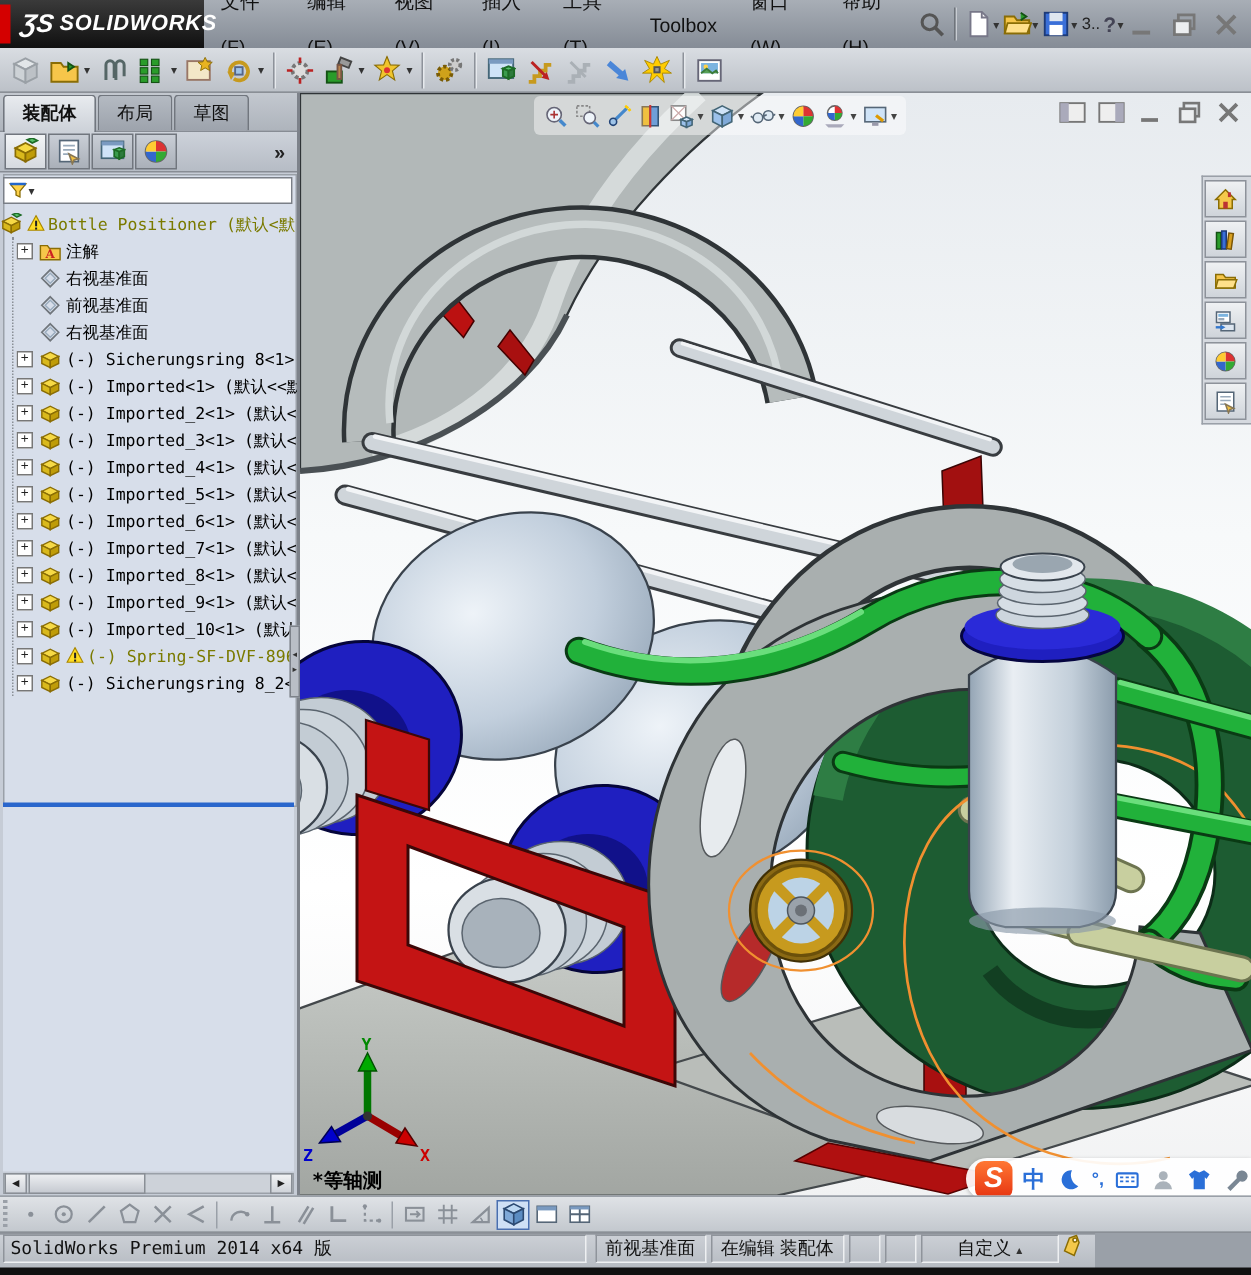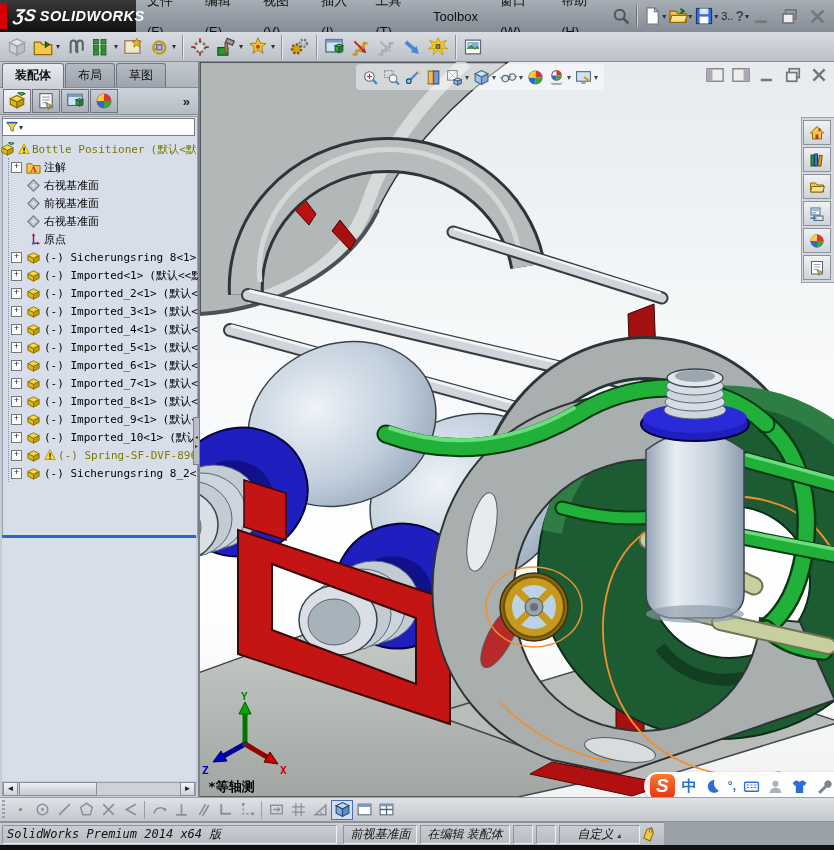--- a/index.html
+++ b/index.html
@@ -94,22 +94,22 @@
   .ime-it svg{width:17px;height:17px;}
   
   .snapbar{left:0;top:797px;width:834px;height:25px;background:linear-gradient(#dfe2e6,#c3c8ce);
     border-top:1px solid #9aa0a8;border-bottom:1px solid #8a8f96;display:flex;align-items:center;padding-left:2px;box-sizing:border-box;}
   .grip{width:5px;height:20px;margin-right:4px;background:repeating-linear-gradient(#9aa0a8 0 2px,transparent 2px 4px);width:3px;}
   .sn{width:22px;height:20px;display:flex;align-items:center;justify-content:center;}
   .sn svg{width:17px;height:17px;}
   .sn.active{background:#cfe0f5;border:1px solid #4a6fae;box-sizing:border-box;}
   .ssep{width:1px;height:18px;background:#9aa0a8;margin:0 3px;}
   
-  .statusbar{left:0;top:822px;width:664px;height:23px;background:linear-gradient(#ccd0d6,#b5bac1);
-    border-top:1px solid #8f949b;display:flex;align-items:center;font-size:12px;color:#111;font-style:italic;}
+  .statusbar{left:0;top:822px;width:730px;height:23px;background:linear-gradient(#ccd0d6,#b5bac1);
+    border-top:1px solid #8f949b;display:flex;font-size:12px;color:#111;}
   .stleft{width:444px;height:17px;border:1px solid #8f949b;border-right-color:#eef0f2;border-bottom-color:#eef0f2;
     margin-left:2px;padding:0 4px;line-height:16px;font-family:"DejaVu Sans Mono","Liberation Mono",monospace;font-size:12px;}
   .stseg{height:17px;border:1px solid #8f949b;border-right-color:#eef0f2;border-bottom-color:#eef0f2;
     margin-left:3px;padding:0 6px;line-height:16px;white-space:nowrap;}
   .blackstrip{left:0;top:845px;width:834px;height:5px;background:#101010;}
 </style>
 </head>
 <body>
 
 <div class="screen" style="--frame-red: #c41414; --ring-green: #1d5c32; --pipe-green: #21b13a; --bottle-blue: #1f1fc0; --wheel-gold: #c79a1e; --sel-orange: #f09030;">
@@ -403,31 +403,20 @@
           </div>
           <div class="trow">
             <span style="width: 15px; flex: 0 0 auto;"></span>
             <span class="ticn"><svg viewBox="0 0 16 16">
                 <polygon points="8,2 14,8 8,14 2,8" fill="none" stroke="#70767c" stroke-width="1.2"></polygon>
                 <polygon points="8,4.4 11.6,8 8,11.6 4.4,8" fill="none" stroke="#9aacbe"></polygon>
               </svg></span>
             <span>右视基准面</span>
           </div>
           <div class="trow">
-            <span style="width: 15px; flex: 0 0 auto;"></span>
-            <span class="ticn"><svg viewBox="0 0 16 16">
-                <path d="M8,12 V3" stroke="#c03" stroke-width="1.5"></path>
-                <polygon points="8,1 6.4,4.2 9.6,4.2" fill="#c03"></polygon>
-                <path d="M8,12 H13" stroke="#c03" stroke-width="1.5"></path>
-                <polygon points="15,12 11.8,10.4 11.8,13.6" fill="#c03"></polygon>
-                <circle cx="8" cy="12" r="1.7" fill="#36c"></circle>
-              </svg></span>
-            <span>原点</span>
-          </div>
-          <div class="trow">
             <span class="expander">+</span>
             <span class="ticn"><svg viewBox="0 0 16 16">
                 <polygon points="2,6 8,3 14,6 8,9" fill="#f6d945" stroke="#8a6d05"></polygon>
                 <polygon points="2,6 2,11 8,14 8,9" fill="#d9b91c" stroke="#8a6d05"></polygon>
                 <polygon points="14,6 14,11 8,14 8,9" fill="#bf9c08" stroke="#8a6d05"></polygon>
               </svg></span>
             <span>(-) Sicherungsring 8&lt;1&gt;</span>
           </div>
           <div class="trow">
             <span class="expander">+</span>

